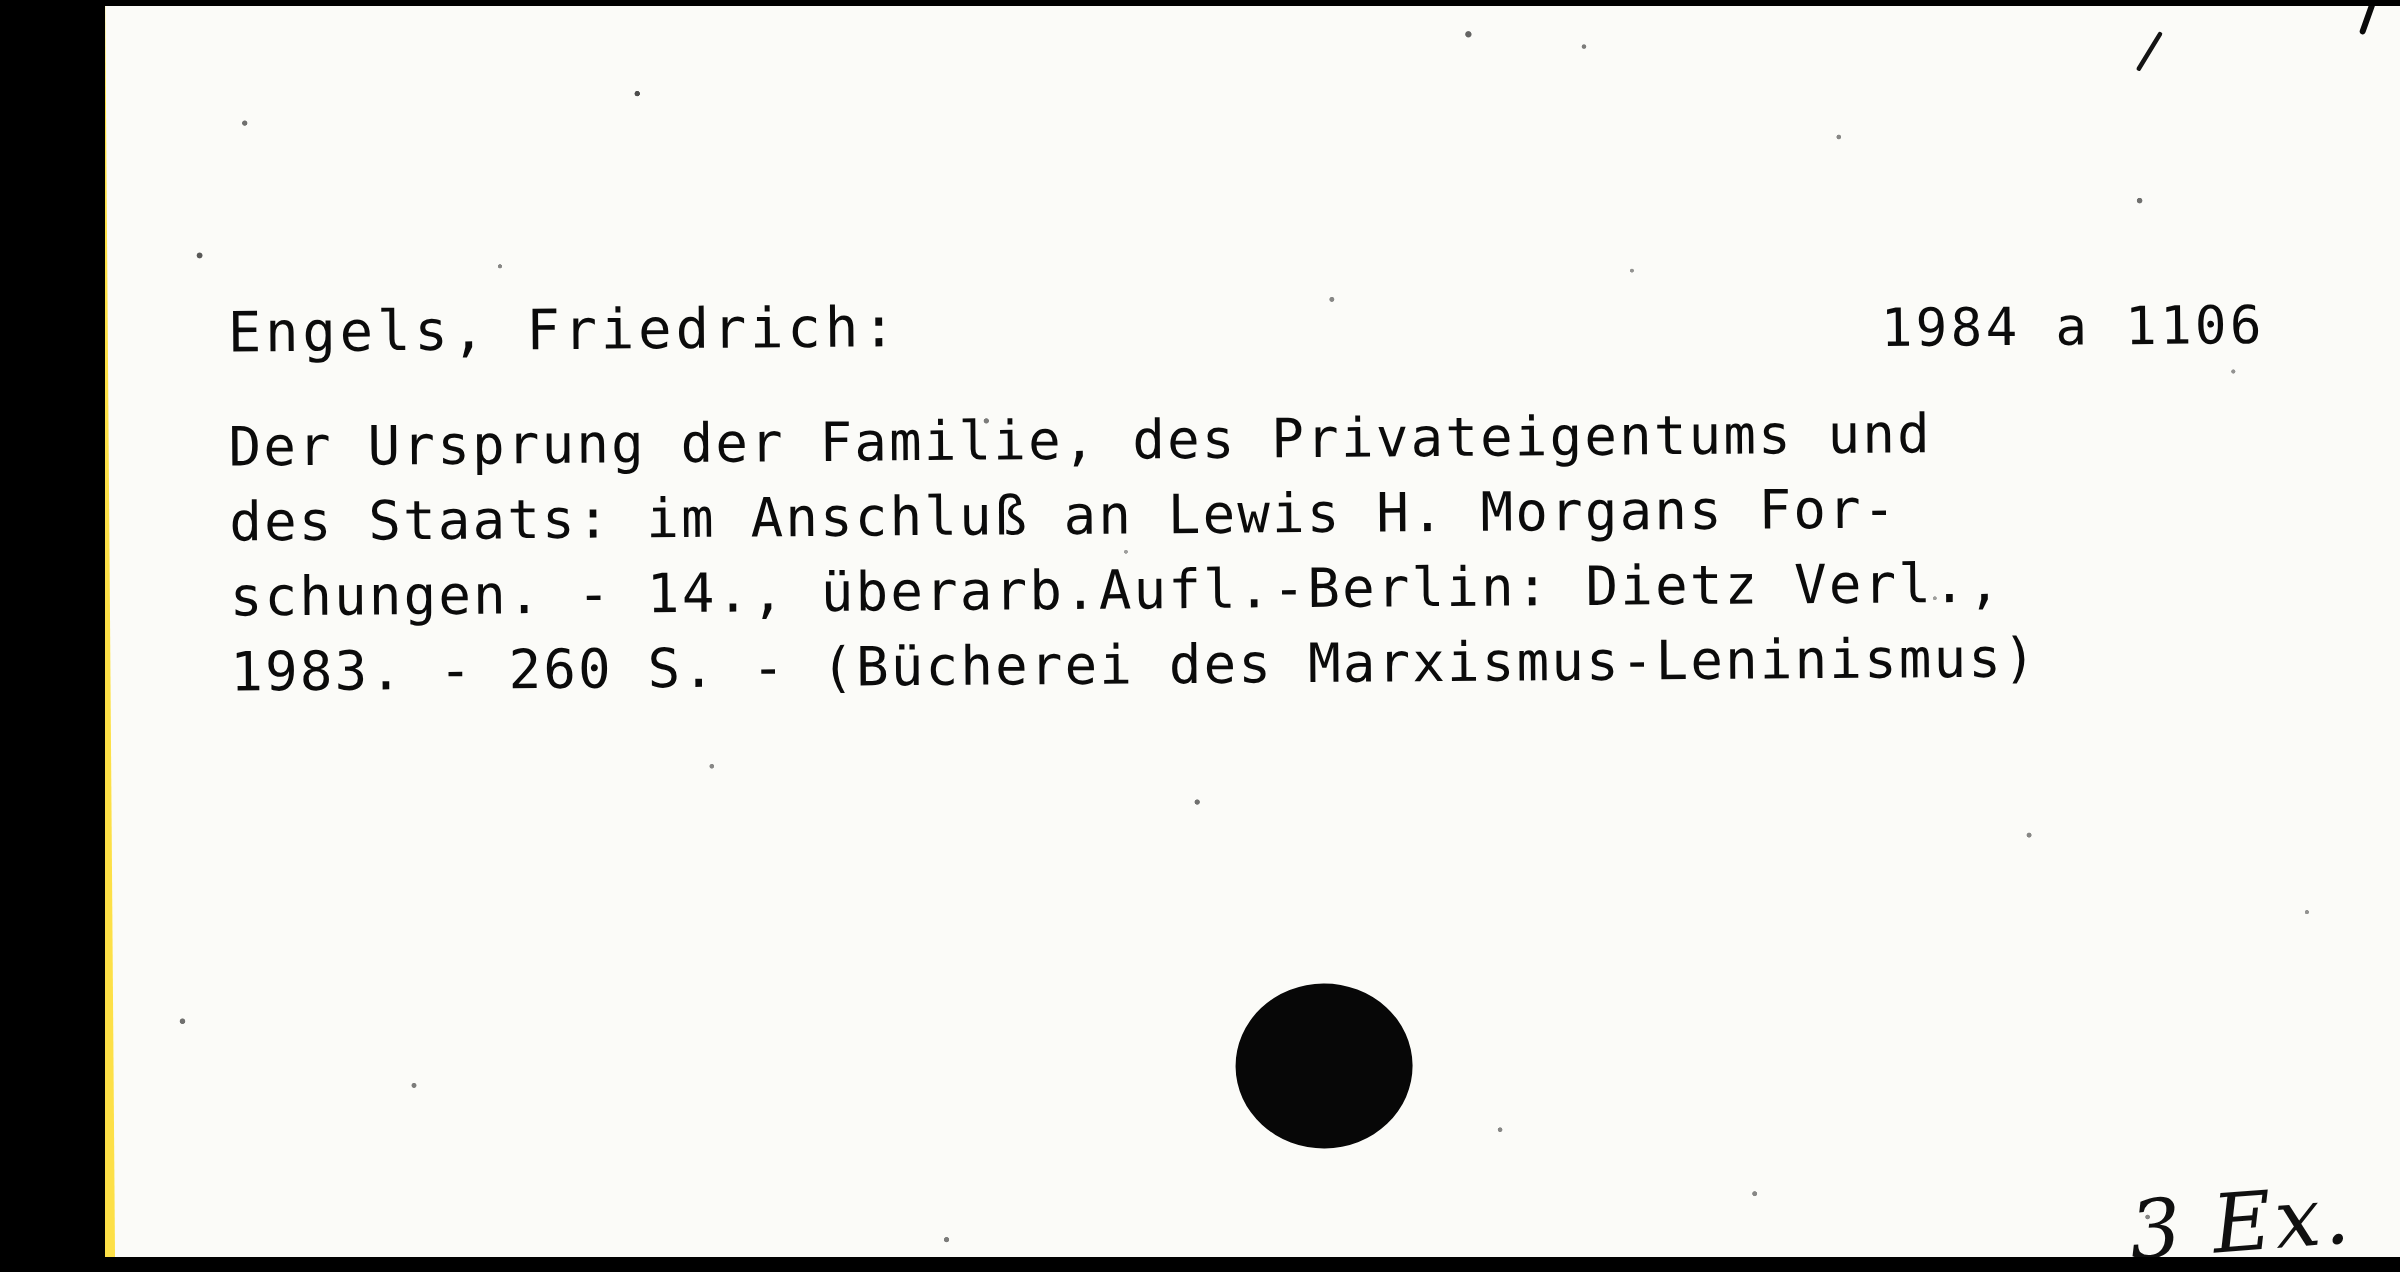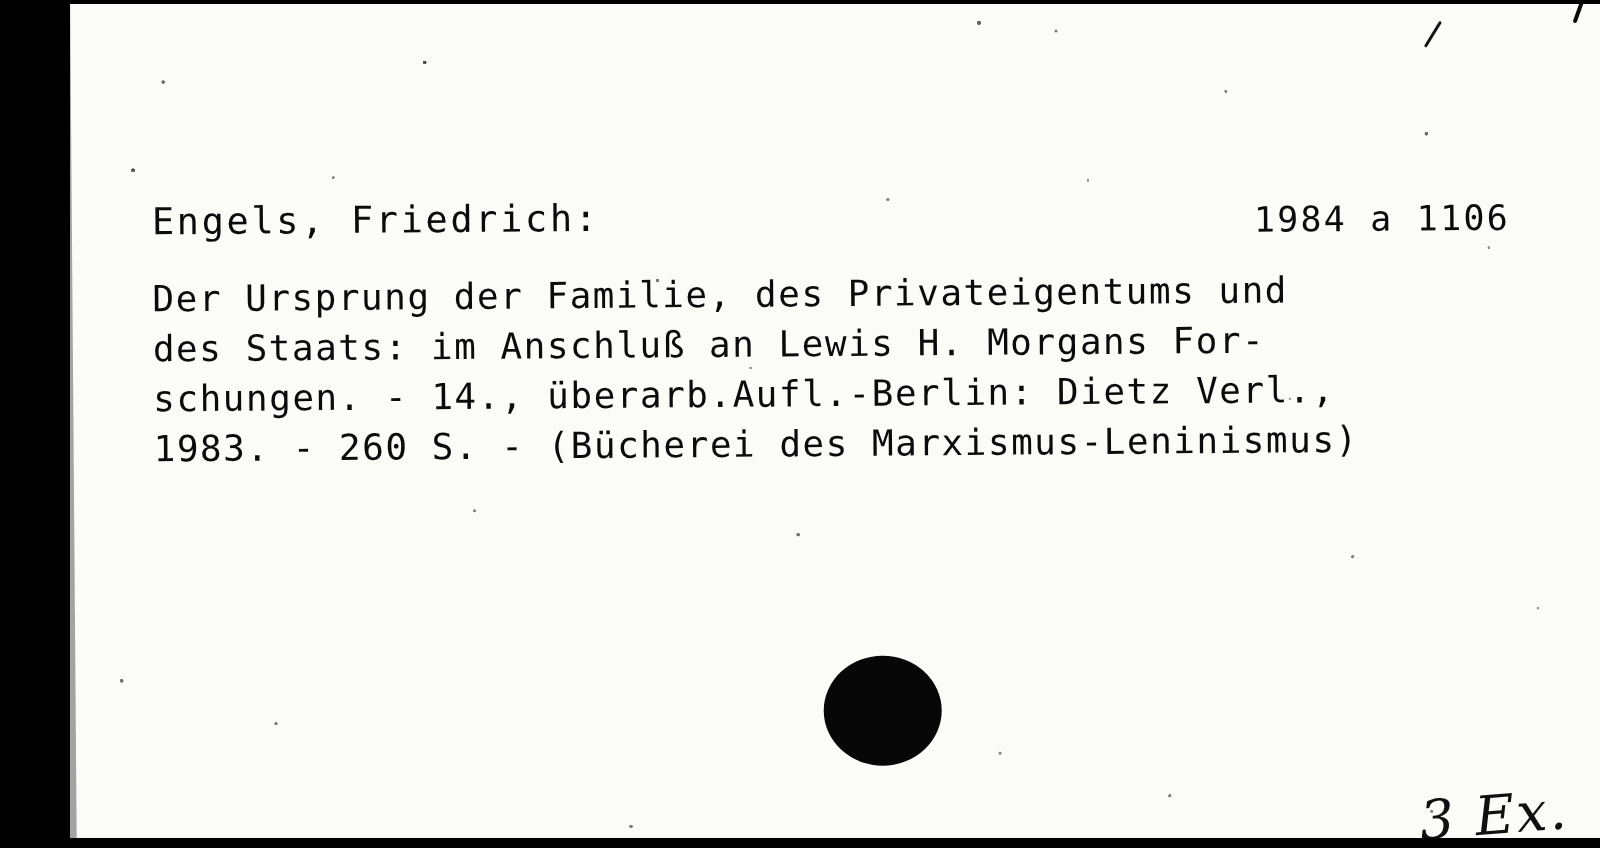--- a/index.html
+++ b/index.html
@@ -11,21 +11,21 @@
     width: 1600px;
     height: 848px;
     overflow: hidden;
     font-family: "DejaVu Sans Mono", monospace;
   }
 
   #card-scan {
     position: relative;
     width: 1600px;
     height: 848px;
-    background: #a3a3a3;
+    background: #fde047;
   }
 
   
   #card-surface {
     position: absolute;
     left: 70px;
     top: -14px;
     width: 1540px;
     height: 880px;
     background: #fbfbf8;

